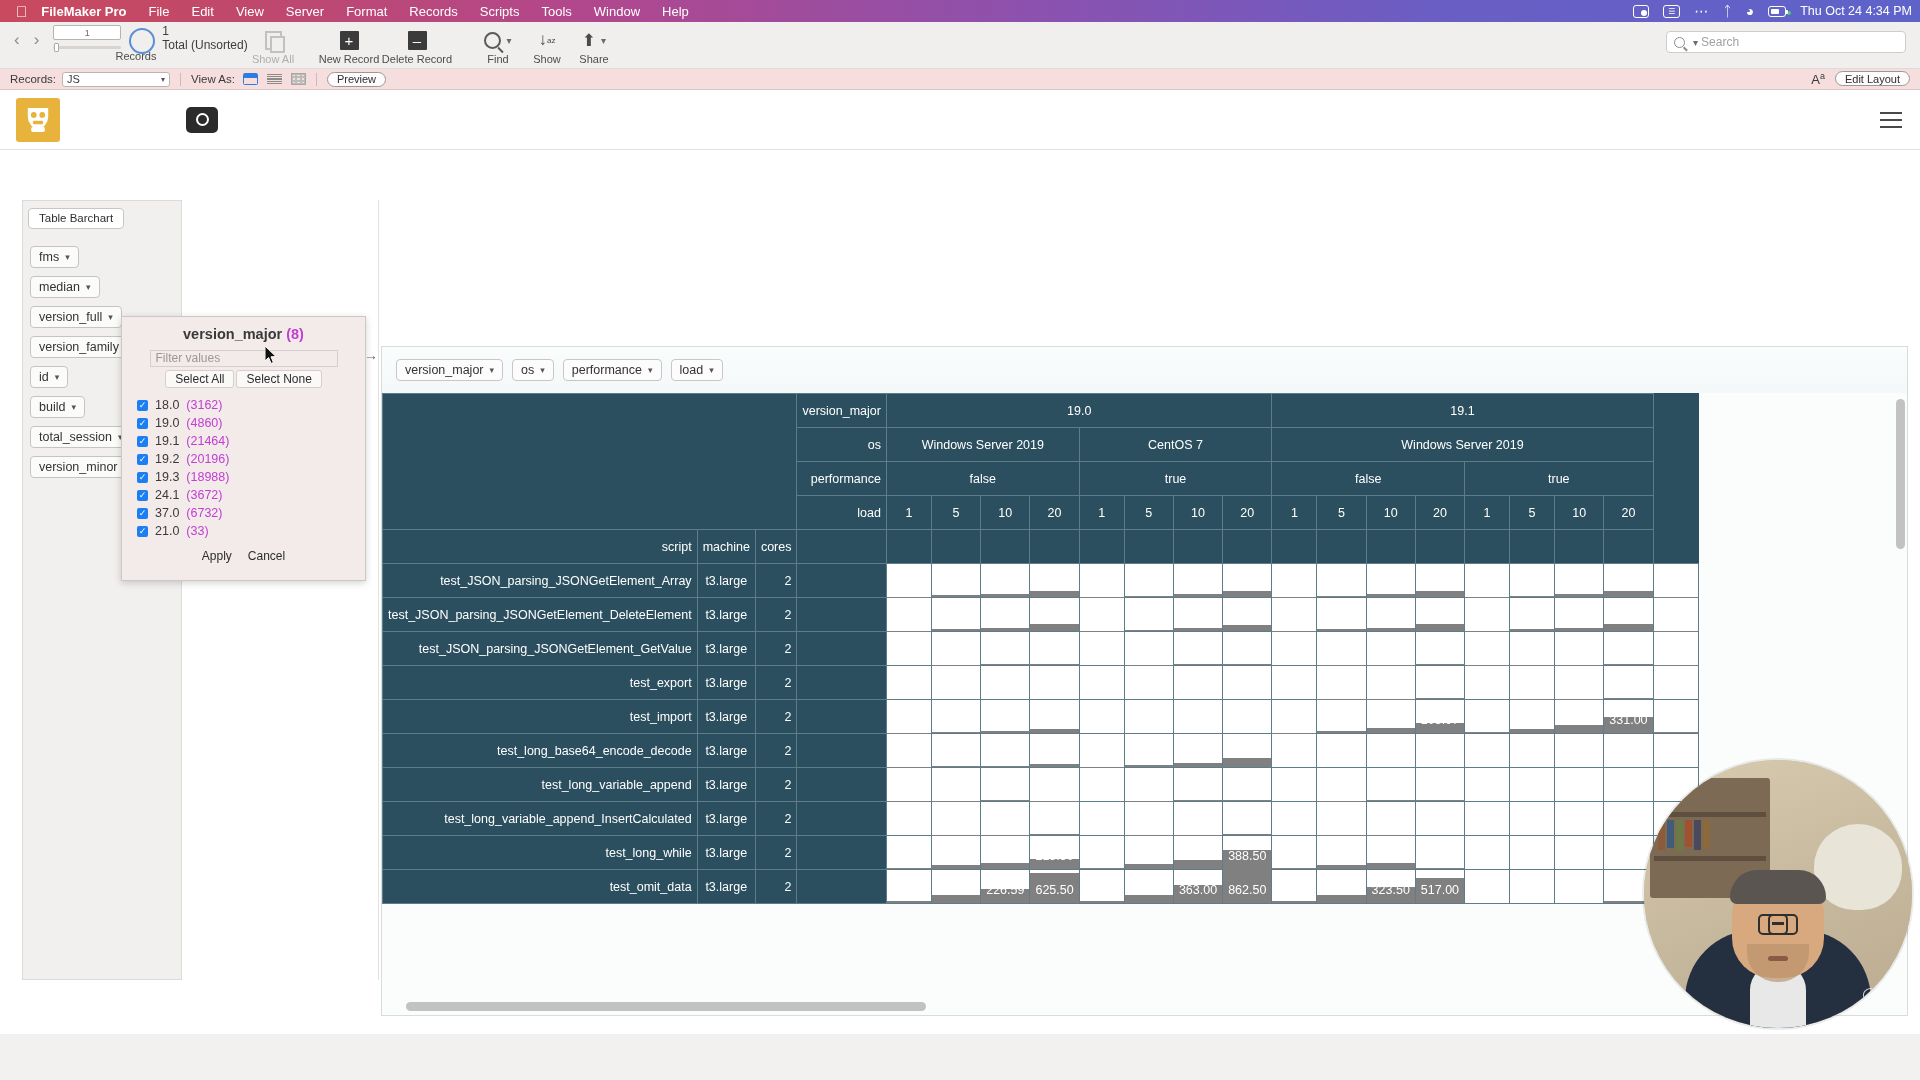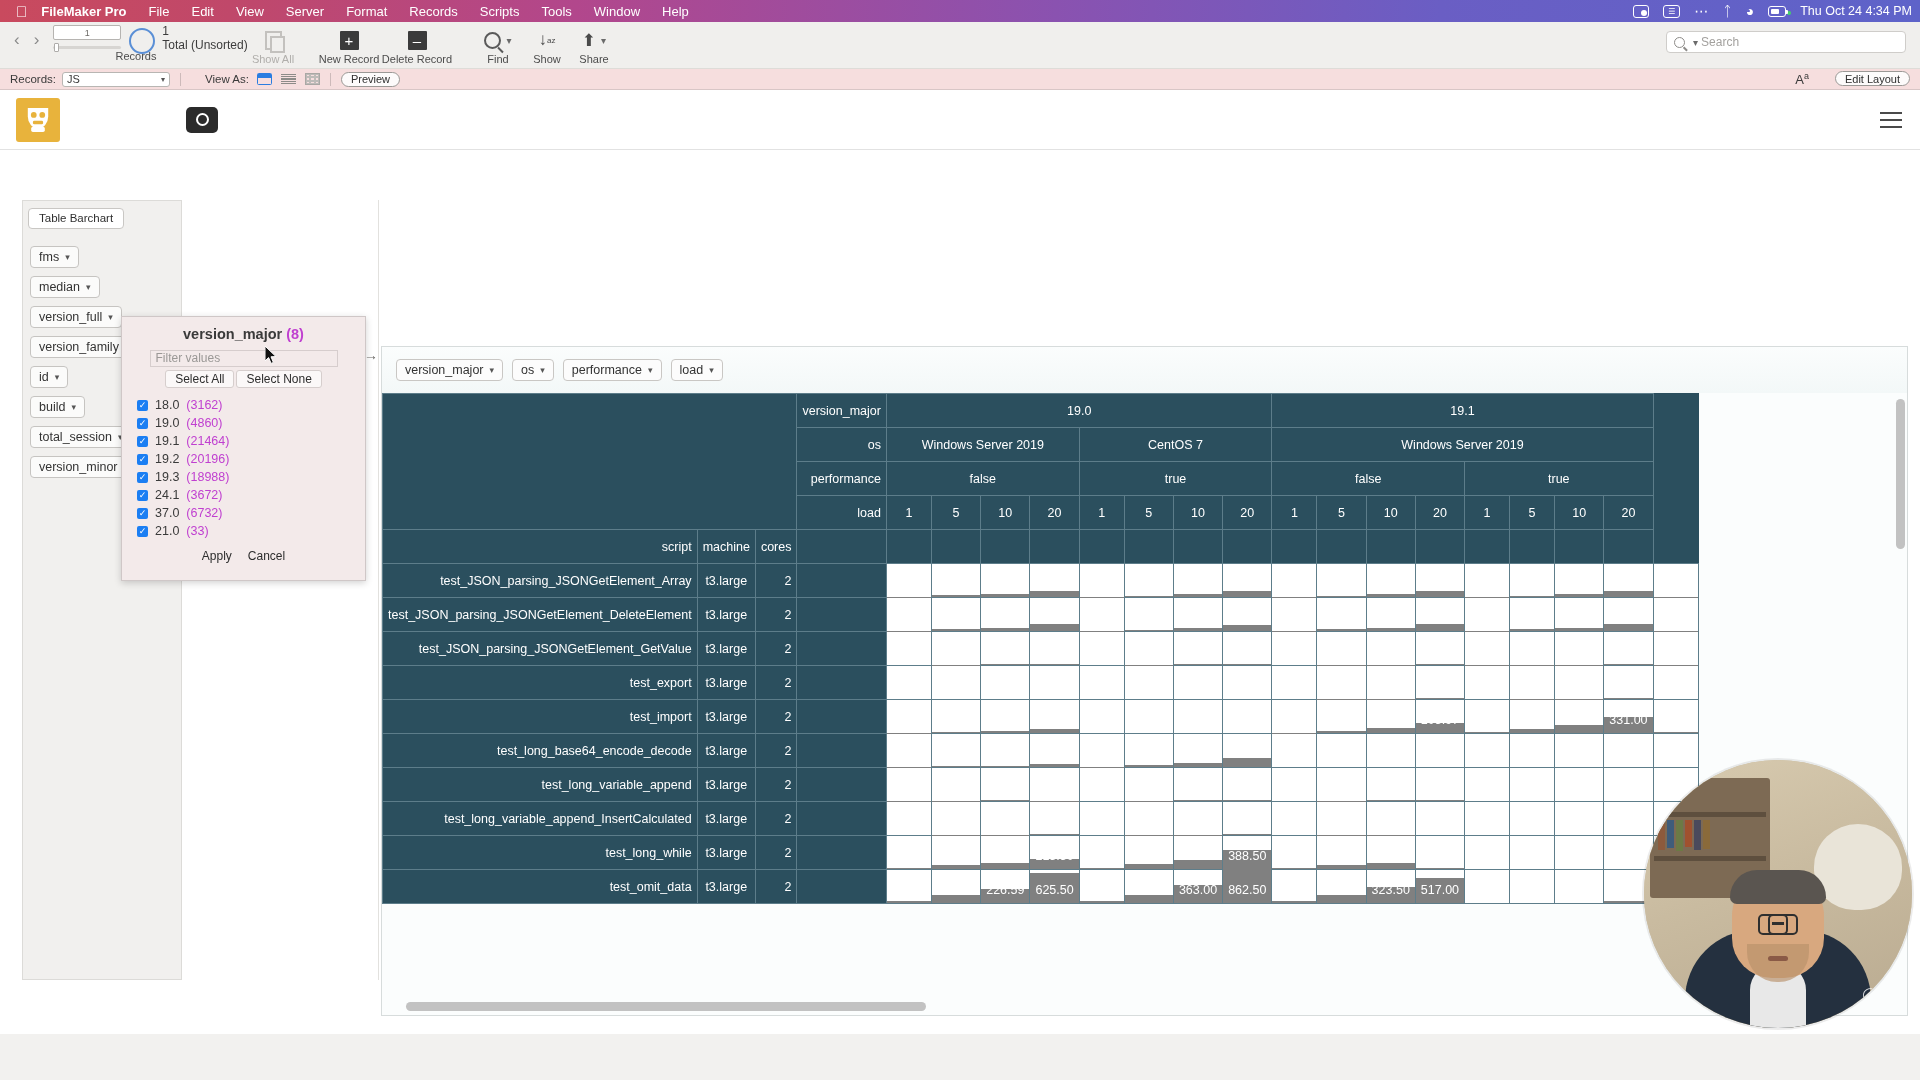--- a/index.html
+++ b/index.html
@@ -105,21 +105,21 @@
   .vi.act{border-color:#2a7de1;}
   .vi.act::after{content:"";display:block;height:3px;background:#2a7de1;border-bottom:1px solid #2a7de1;}
   .vlist{width:15px;height:11px;display:flex;flex-direction:column;justify-content:space-between;}
   .vlist i{display:block;height:1.6px;background:#8d8b88;}
   .vgrid{width:15px;height:12px;border:1.4px solid #a9a7a4;display:grid;grid-template-columns:1fr 1fr 1fr;grid-template-rows:1fr 1fr 1fr;}
   .vgrid i{border:0.5px solid #bdbbb8;}
   .pillbtn{
     height:15px;border:1px solid #9b9996;border-radius:8px;background:#fdfbfb;
     font-size:11px;padding:0 9px;display:flex;align-items:center;color:#2f2f2f;
   }
-  #layoutbar .right{position:absolute;right:10px;display:flex;align-items:center;gap:26px;}
+  #layoutbar .right{position:absolute;right:10px;display:flex;align-items:center;gap:10px;}
   .aa{font-size:13px;color:#3a3a3a;}
 
   
   #appheader{
     height:60px; background:#ffffff; border-bottom:1px solid #e2e2e2;
     display:flex; align-items:center; position:relative;
   }
   #logo{
     width:44px;height:44px;margin-left:16px;background:#e8b33c;border-radius:3px;
     display:flex;align-items:center;justify-content:center;
@@ -379,21 +379,21 @@
     </div>
   </div>
 
   <div id="layoutbar">
     <span class="lbl">Records:</span>
     <span class="lsel">
       <span>JS</span>
       <span class="cv">▾</span>
     </span>
     <span class="vdiv"></span>
-    <span class="lbl" style="margin-left:14px">View As:</span>
+    <span class="lbl" style="margin-left:0">View As:</span>
     <span class="viewicons" style="margin-left:8px">
       <span class="vi act"></span>
       <span class="vlist">
           <i></i>
           <i></i>
           <i></i>
           <i></i>
           <i></i>
         </span>
       <span class="vgrid">

